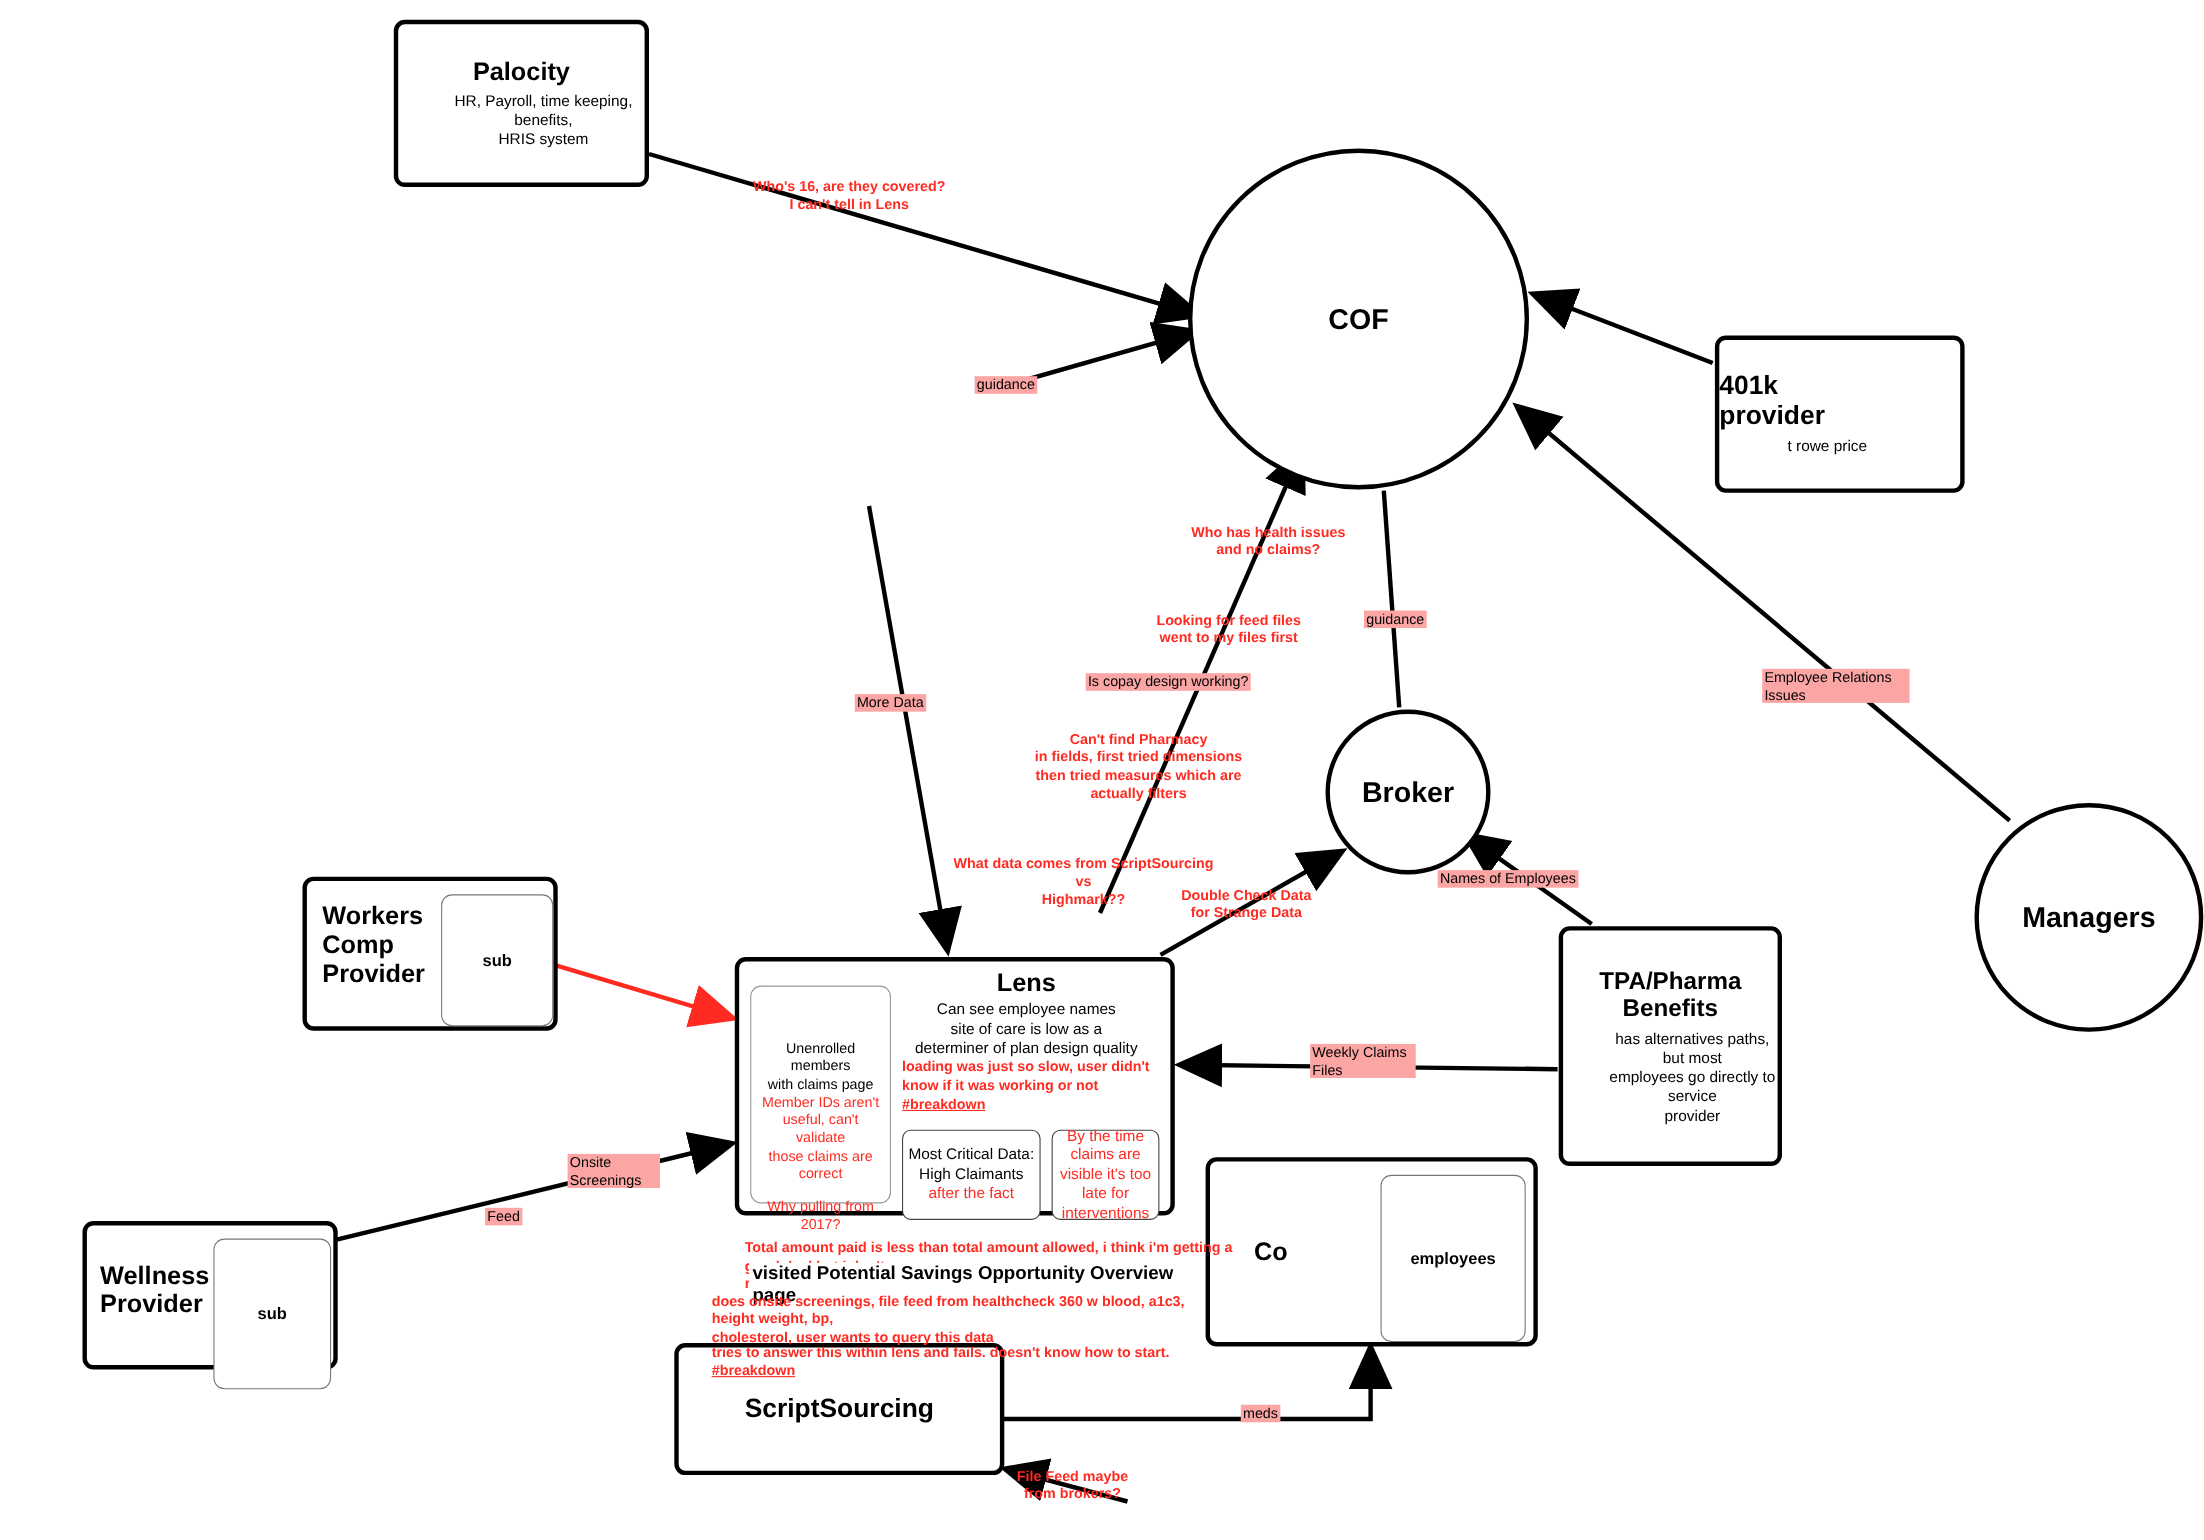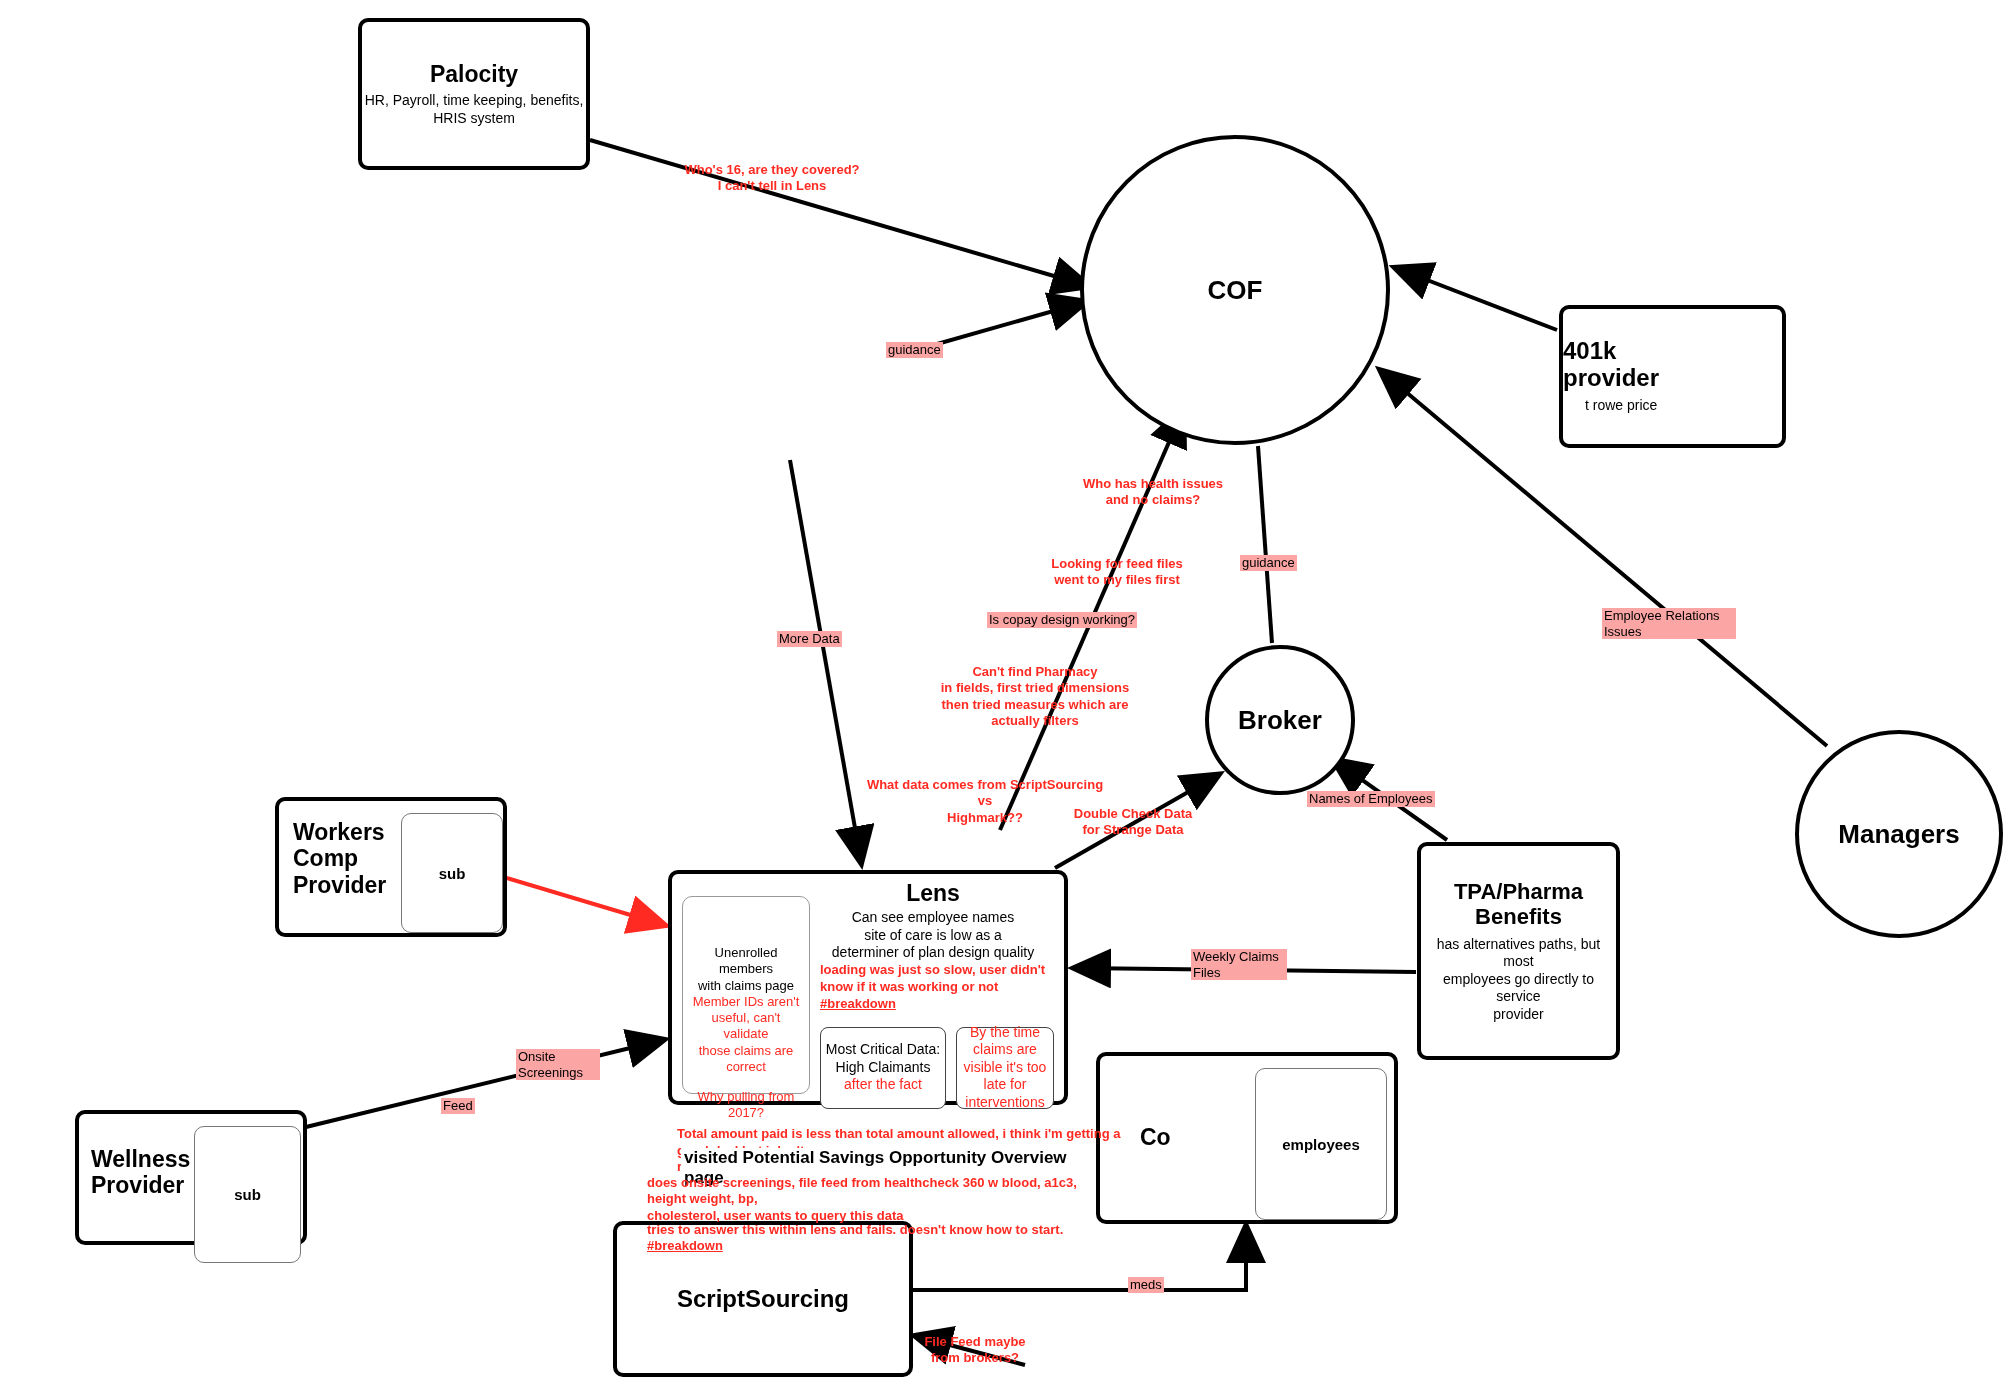--- a/index.html
+++ b/index.html
@@ -9,21 +9,21 @@
 
   .node{position:absolute;box-sizing:border-box;background:#fff;}
   .rect{border:4px solid #000;border-radius:10px;display:flex;flex-direction:column;}
   .circle{border:4px solid #000;border-radius:50%;display:flex;align-items:center;justify-content:center;}
   .circle .title{font-weight:bold;font-size:26px;}
 
   .sub-rect{border:1.5px solid #777;border-radius:10px;background:#fff;display:flex;align-items:center;justify-content:center;}
   .sub-rect span{font-size:15px;font-weight:bold;}
 
   .title{font-weight:bold;text-align:center;}
-  .subtitle{font-size:14px;text-align:center;line-height:1.25;}
+  .subtitle{font-size:14px;text-align:center;line-height:1.25;margin-left:40px;}
 
   .edge-label{position:absolute;font-size:13px;color:#000;text-align:left;line-height:1.2;background:#fca5a5;padding:0 2px;}
   .ann{position:absolute;color:#ff2a21;font-size:13px;text-align:center;line-height:1.25;font-weight:bold;}
   .ann.left{text-align:left;}
   .note{position:absolute;color:#000;font-size:13px;text-align:center;line-height:1.2;background:#fff;padding:0 3px;}
   .u{text-decoration:underline;}
 
   
   #palocity{left:358px;top:18px;width:232px;height:152px;justify-content:center;}
   #palocity .title{font-size:23px;margin-bottom:4px;}
@@ -58,21 +58,21 @@
   .mini{border:1.5px solid #444;border-radius:8px;box-sizing:border-box;font-size:14px;text-align:center;line-height:1.25;padding:18px 4px;display:flex;align-items:center;justify-content:center;background:#fff;}
 
   #tpa{left:1417px;top:842px;width:203px;height:218px;justify-content:center;}
   #tpa .title{font-size:22px;line-height:1.15;}
   #tpa .subtitle{margin-top:6px;}
 
   #co{left:1096px;top:1052px;width:302px;height:172px;}
   #co .title{font-size:23px;position:absolute;left:40px;top:68px;}
   #co .sub-rect{position:absolute;left:155px;top:12px;width:130px;height:150px;}
 
-  #script{left:613px;top:1221px;width:300px;height:156px;align-items:center;justify-content:center;}
+  #script{left:613px;top:1221px;width:300px;height:120px;align-items:center;justify-content:center;}
   #script .title{font-size:24px;}
 </style>
 </head>
 <body>
 
 <div id="canvas">
 
   <svg id="edges" xmlns="http://www.w3.org/2000/svg">
     <defs>
       <marker id="ah" markerWidth="11" markerHeight="11" refX="9" refY="5" orient="auto">

